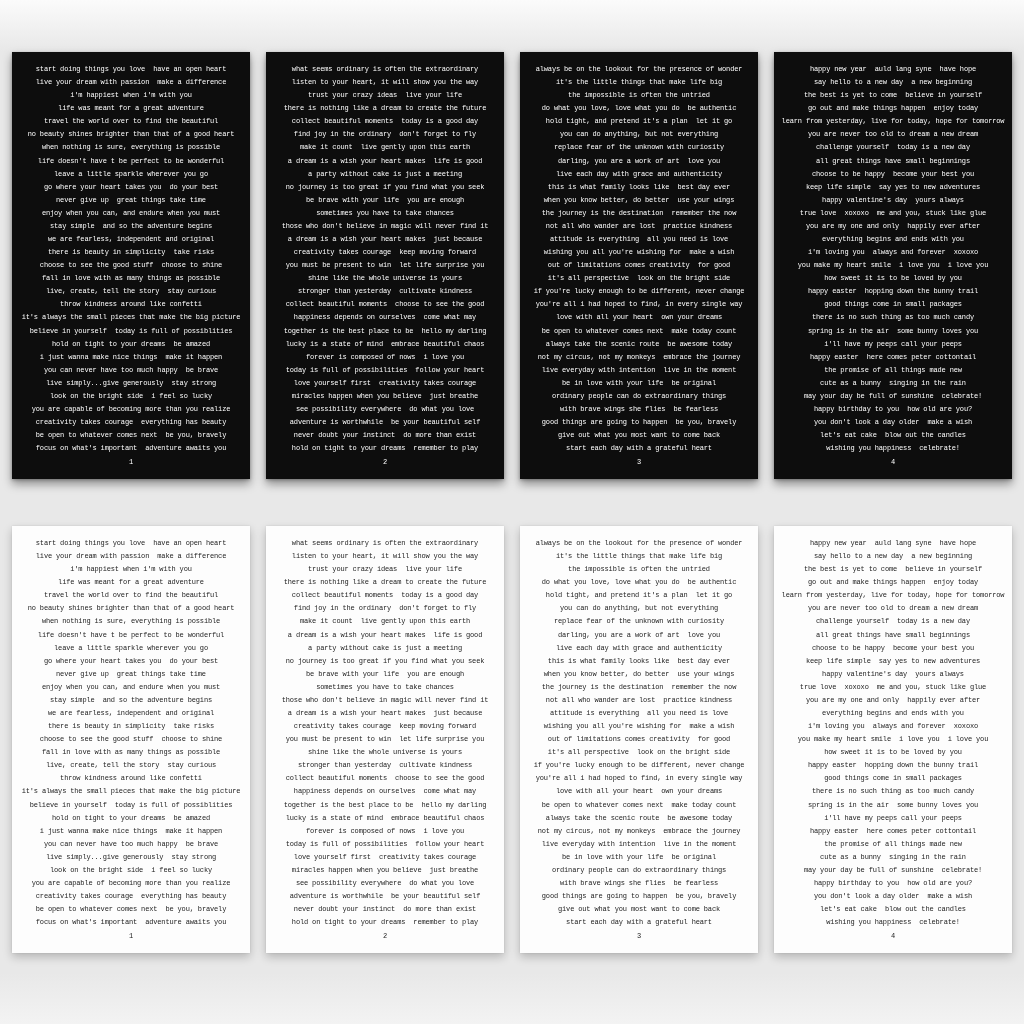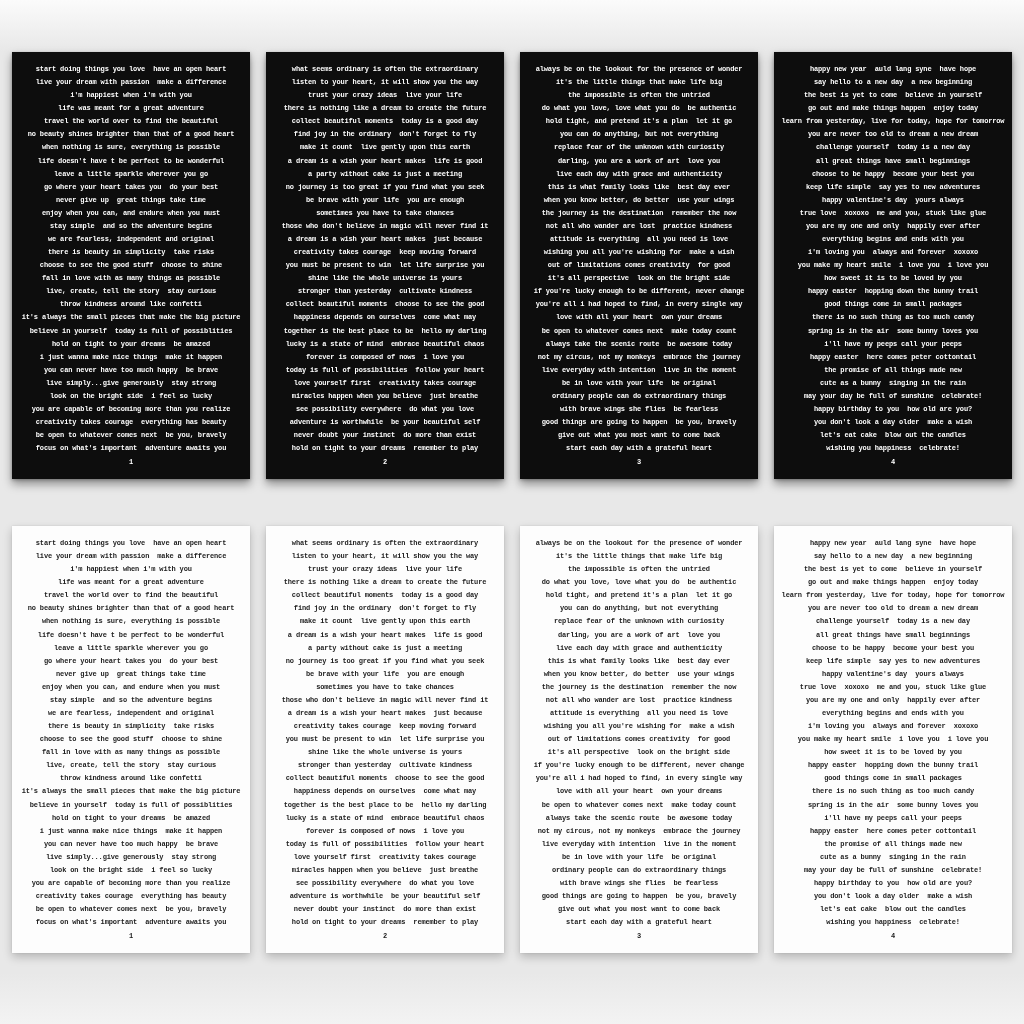--- a/index.html
+++ b/index.html
@@ -18,21 +18,21 @@
     justify-content: center;
     gap: 16px;
   }
   .row + .row { margin-top: 47px; }
   .panel {
     width: 238px;
     height: 427px;
     box-sizing: border-box;
     padding: 11px 5px 0 5px;
     text-align: center;
-    font-weight: 700;
+    font-weight: 400;
     font-size: 7px;
     letter-spacing: -0.15px;
     overflow: hidden;
   }
   .panel.dark  { box-shadow: 0 5px 9px rgba(0,0,0,0.40), 0 1px 3px rgba(0,0,0,0.25); }
   .panel.light { box-shadow: 0 4px 9px rgba(0,0,0,0.22), 0 0 2px rgba(0,0,0,0.10); }
   .line {
     height: 13.08px;
     line-height: 13.08px;
     white-space: pre;

